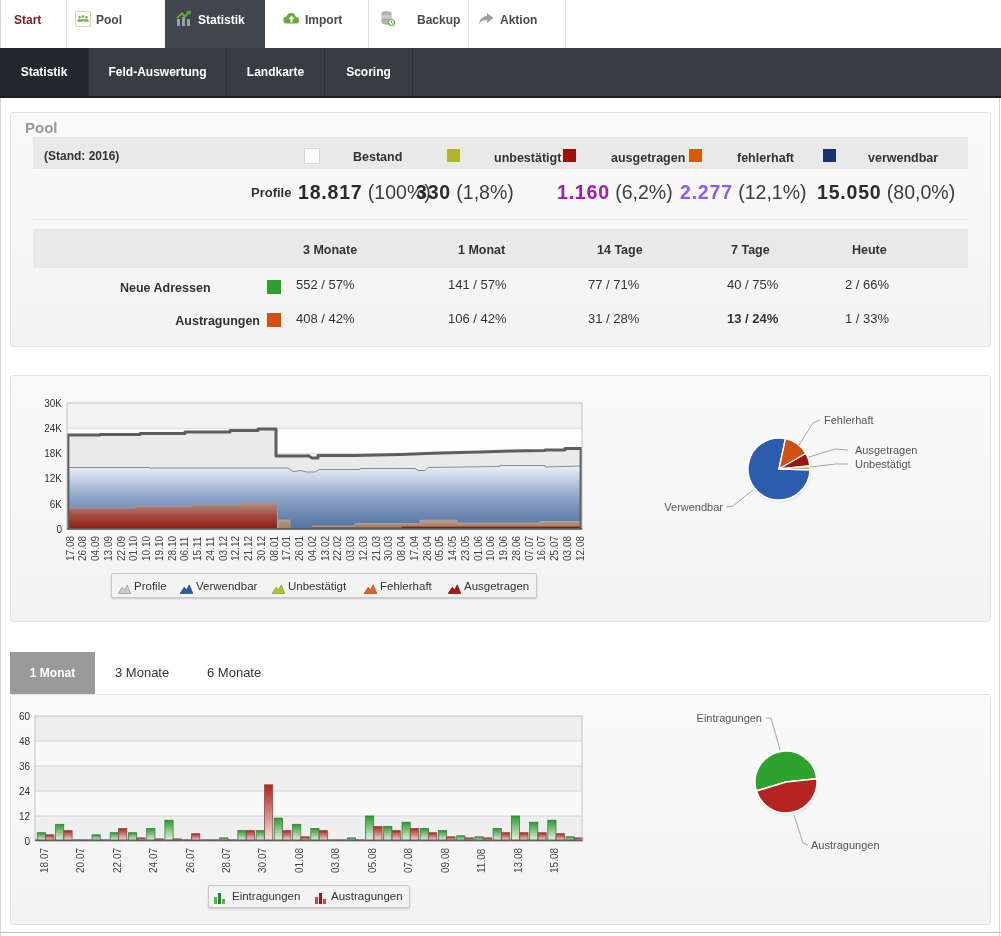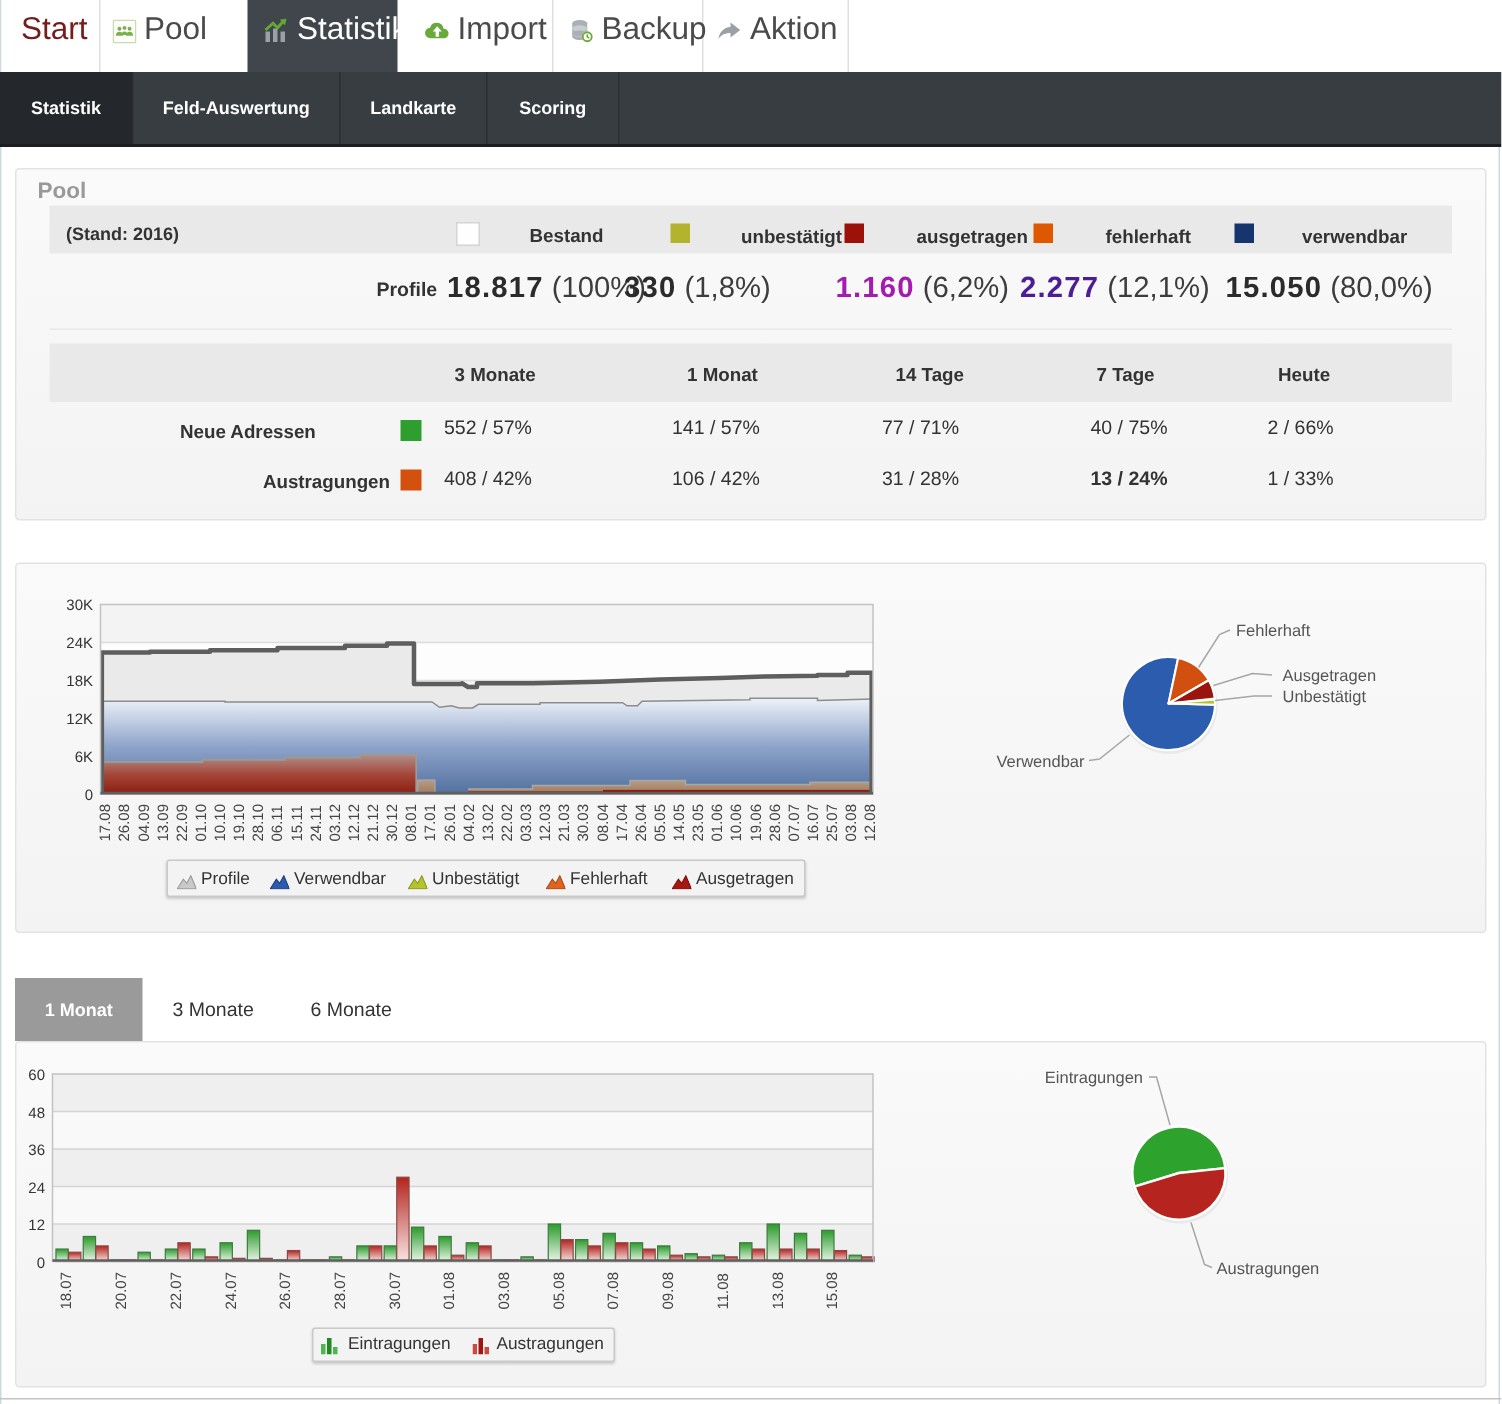--- a/index.html
+++ b/index.html
@@ -3,21 +3,21 @@
 <meta charset="utf-8">
 <style>
 html,body{margin:0;padding:0;}
 body{width:1001px;height:936px;position:relative;background:#fff;font-family:"Liberation Sans",sans-serif;overflow:hidden;}
 .abs{position:absolute;}
 #pageL{left:0;top:0;width:1px;height:936px;background:#cdd9df;}
 #pageR{left:999px;top:0;width:1px;height:936px;background:#cdd9df;}
 
 #topnav{left:1px;top:0;width:999px;height:48px;background:#fff;}
 .tsep{position:absolute;top:0;width:1px;height:48px;background:#e0e0e0;}
-.tnav{position:absolute;top:0;height:48px;line-height:40px;font-size:21px;font-weight:normal;color:#4a4a4a;}
+.tnav{position:absolute;top:0;height:48px;line-height:40px;font-size:12px;font-weight:bold;color:#4a4a4a;}
 .tnav svg{vertical-align:-3px;}
 #tabstat{position:absolute;left:165px;top:0;width:100px;height:48px;background:#40464c;}
 
 #subnav{left:0;top:48px;width:1001px;height:48px;background:#383d42;border-bottom:0;}
 #subnav .active{position:absolute;left:0;top:0;width:88px;height:48px;background:#24282c;}
 .snav{position:absolute;top:48px;height:48px;line-height:48px;font-size:12px;font-weight:bold;color:#fff;text-align:center;}
 .ssep{position:absolute;top:48px;width:1px;height:48px;background:#2a2e32;}
 #subdark{left:0;top:96px;width:1001px;height:2px;background:#1b1e21;}
 
 .panel{background:linear-gradient(#fafafa,#f3f3f3);border:1px solid #e2e2e2;border-radius:3px;}
@@ -68,21 +68,21 @@
     </svg><span style="margin-left:5px">Import</span></div>
 <div class="tnav" style="left:379px;"><svg width="17" height="17" viewBox="0 0 17 17">
       <ellipse cx="7.5" cy="3.5" rx="5" ry="2.2" fill="#aab0b5"></ellipse>
       <path d="M2.5 3.5 v9 c0 1.2 2.3 2.2 5 2.2 s5 -1 5 -2.2 v-9" fill="#aab0b5"></path>
       <ellipse cx="7.5" cy="7" rx="5" ry="2.2" fill="#c8cdd1"></ellipse>
       <ellipse cx="7.5" cy="10.5" rx="5" ry="2.2" fill="#c8cdd1"></ellipse>
       <ellipse cx="7.5" cy="10.3" rx="5" ry="2" fill="#aab0b5"></ellipse>
       <circle cx="12.5" cy="12.5" r="3.6" fill="#fff"></circle>
       <circle cx="12.5" cy="12.5" r="3" fill="none" stroke="#6aaa3a" stroke-width="1.2"></circle>
       <path d="M12.5 10.8 v1.8 l1.3 .8" fill="none" stroke="#6aaa3a" stroke-width="1"></path>
-    </svg><span style="margin-left:5px">Backup</span></div>
+    </svg><span style="margin-left:21px">Backup</span></div>
 <div class="tnav" style="left:478px;"><svg width="17" height="17" viewBox="0 0 17 17">
       <path d="M9 3 L15.5 8 L9 13 L9 10 C5 10 2.5 11.5 1 14 C1.5 9.5 4.5 6.3 9 6 Z" fill="#9aa0a5"></path>
     </svg><span style="margin-left:5px">Aktion</span></div>
 
 <div class="abs" id="subnav">
 <div class="active"></div>
 </div>
 <div class="snav" style="left:0;width:88px;">Statistik</div>
 <div class="snav" style="left:89px;width:137px;">Feld-Auswertung</div>
 <div class="snav" style="left:227px;width:97px;">Landkarte</div>
@@ -105,21 +105,21 @@
 <div class="lgtx" style="left:588px;top:150.5px;">ausgetragen</div>
 <div class="lgsq" style="left:689px;top:149px;background:#dd5800;"></div>
 <div class="lgtx" style="left:714px;top:150.5px;">fehlerhaft</div>
 <div class="lgsq" style="left:823px;top:149px;background:#16356f;"></div>
 <div class="lgtx" style="left:845px;top:150.5px;">verwendbar</div>
 
 <div class="abs" style="left:251px;top:185px;font-size:13px;font-weight:bold;color:#333;">Profile</div>
 <div class="abs" style="left:298px;top:181px;font-size:19.5px;color:#3d3d3d;"><b style="color:#2b2b2b;letter-spacing:0.8px;">18.817</b> (100%)</div>
 <div class="abs" style="left:416px;top:181px;font-size:19.5px;color:#3d3d3d;"><b style="color:#2b2b2b;letter-spacing:0.8px;">330</b> (1,8%)</div>
 <div class="abs" style="left:557px;top:181px;font-size:19.5px;color:#3d3d3d;"><b style="color:#a21caf;letter-spacing:0.8px;">1.160</b> (6,2%)</div>
-<div class="abs" style="left:680px;top:181px;font-size:19.5px;color:#3d3d3d;"><b style="color:#4c1d95;letter-spacing:0.8px;">2.277</b> (12,1%)</div>
+<div class="abs" style="left:680px;top:181px;font-size:19.5px;color:#3d3d3d;"><b style="color:#8b5cf6;letter-spacing:0.8px;">2.277</b> (12,1%)</div>
 <div class="abs" style="left:817px;top:181px;font-size:19.5px;color:#3d3d3d;"><b style="color:#2b2b2b;letter-spacing:0.8px;">15.050</b> (80,0%)</div>
 <div class="abs" style="left:33px;top:219px;width:935px;height:1px;background:#e8e8e8;"></div>
 
 <div class="gbar" style="left:33px;top:229px;width:935px;height:39px;"></div>
 <div class="hdr" style="left:303px;top:243px;">3 Monate</div>
 <div class="hdr" style="left:458px;top:243px;">1 Monat</div>
 <div class="hdr" style="left:597px;top:243px;">14 Tage</div>
 <div class="hdr" style="left:731px;top:243px;">7 Tage</div>
 <div class="hdr" style="left:852px;top:243px;">Heute</div>
 

